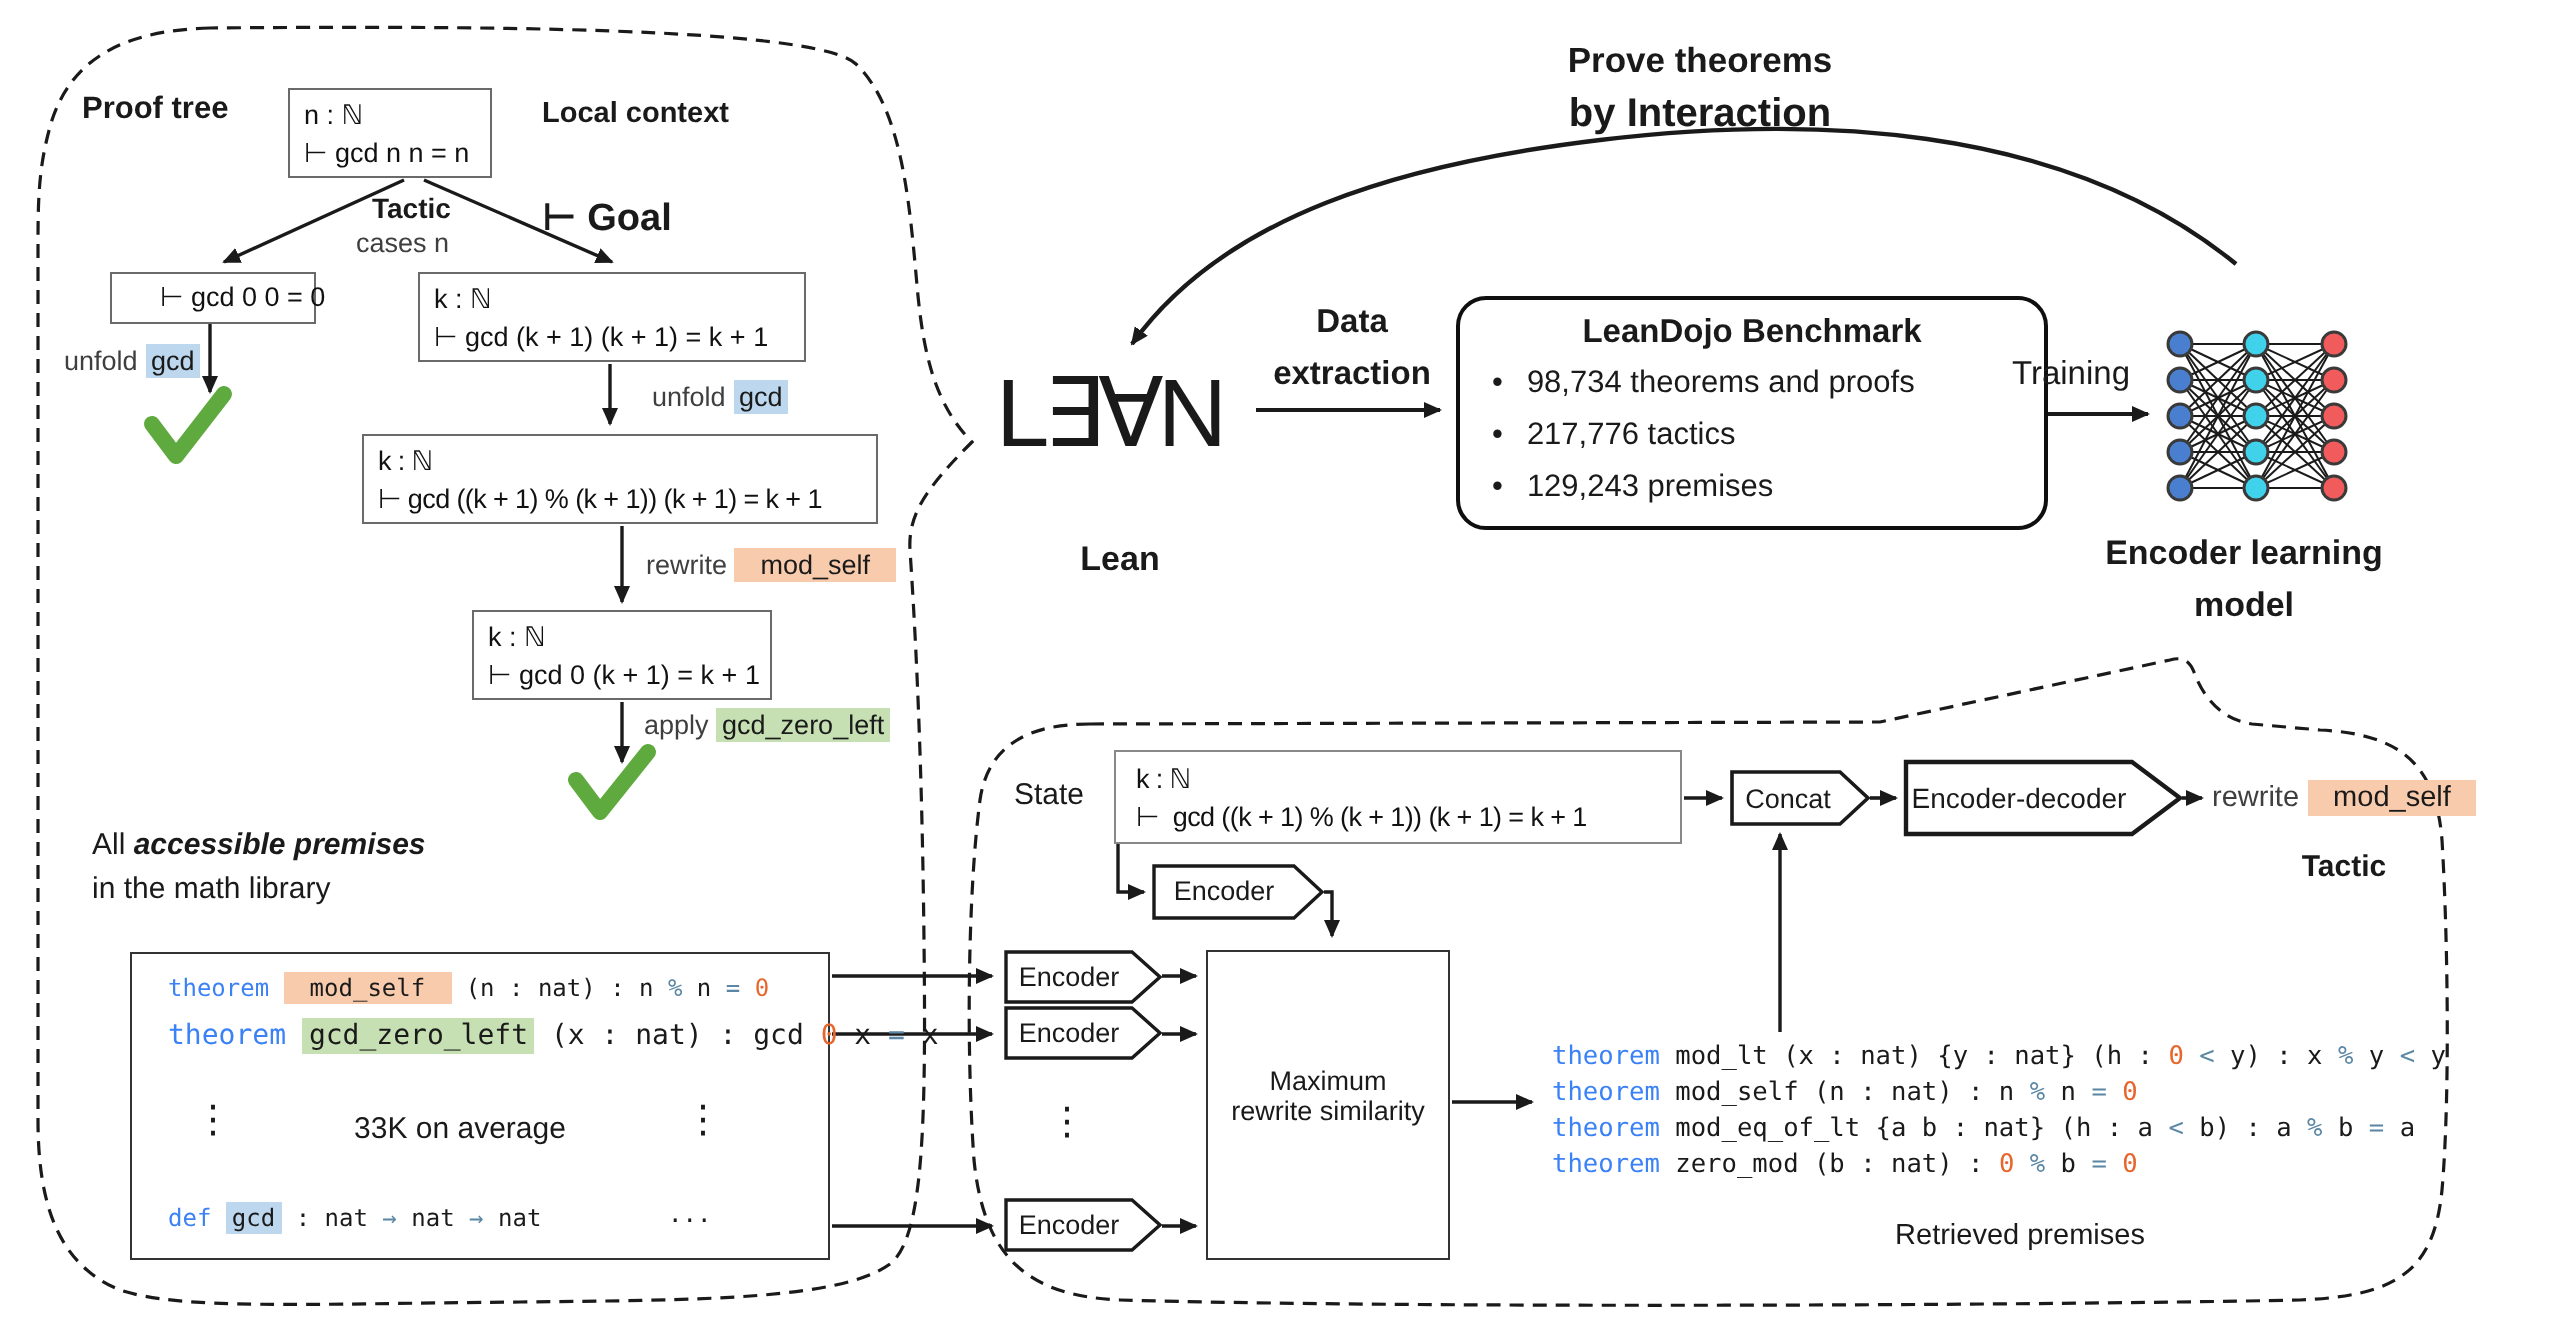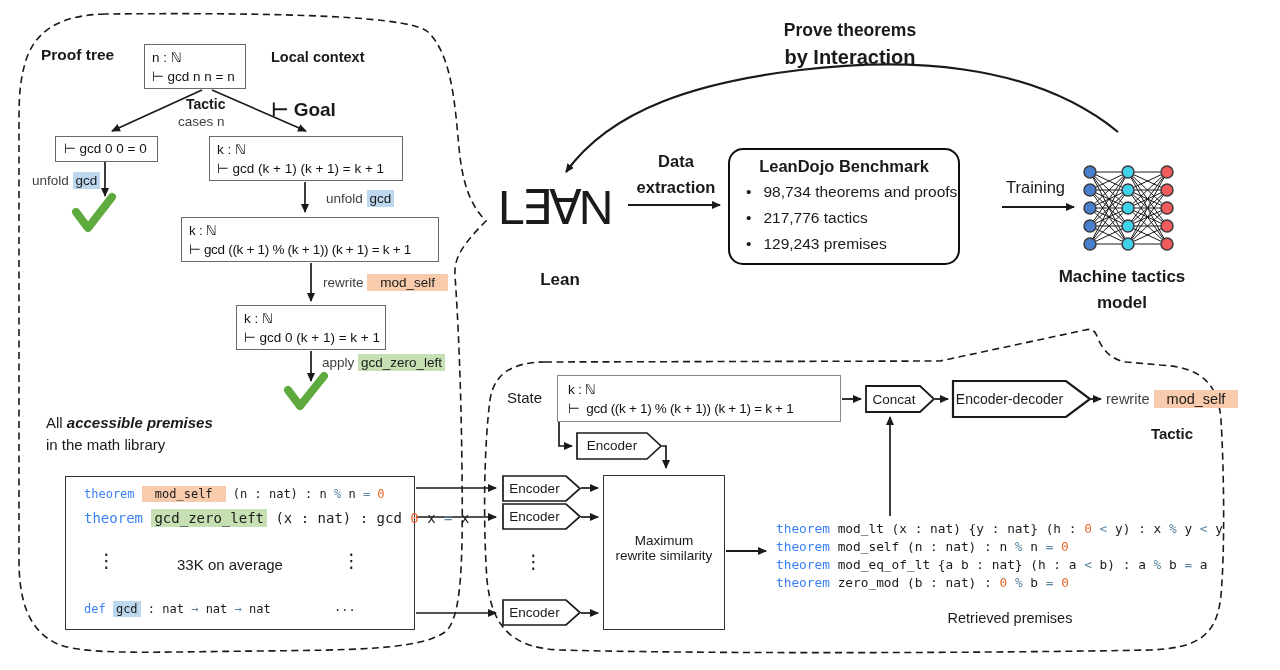--- a/index.html
+++ b/index.html
@@ -158,46 +158,46 @@
 
   <div class="abs t b c" style="left:740px;top:20px;width:220px;font-size:17.5px;">Prove theorems</div>
   <div class="abs t b c" style="left:740px;top:46px;width:220px;font-size:20px;">by Interaction</div>
 
   <div class="abs t" style="left:498px;top:183px;width:128px;font-size:48px;line-height:50px;letter-spacing:-3px;font-weight:400;">L∃∀N</div>
   <div class="abs t b c" style="left:500px;top:270px;width:120px;font-size:17px;">Lean</div>
 
   <div class="abs t b c" style="left:625px;top:152px;width:102px;font-size:16.5px;">Data</div>
   <div class="abs t b c" style="left:625px;top:178px;width:102px;font-size:16.5px;">extraction</div>
 
-  <div class="abs" style="left:728px;top:148px;width:232px;height:117px;border:2.4px solid #0f0f0f;border-radius:15px;background:#fff;box-sizing:border-box;">
+  <div class="abs" style="left:728px;top:148px;width:296px;height:117px;border:2.4px solid #0f0f0f;border-radius:15px;background:#fff;box-sizing:border-box;">
     <div class="t b c" style="margin-top:7px;font-size:16.5px;">LeanDojo Benchmark</div>
     <div class="t" style="margin:3px 0 0 16px;font-size:15.5px;line-height:26px;">
       <div class="bullet-row">98,734 theorems and proofs</div>
       <div class="bullet-row">217,776 tactics</div>
       <div class="bullet-row">129,243 premises</div>
     </div>
   </div>
 
   <div class="abs t" style="left:1006px;top:178px;font-size:16.5px;">Training</div>
-  <div class="abs t b c" style="left:1032px;top:267px;width:180px;font-size:17px;">Machine tactics</div>
+  <div class="abs t b c" style="left:1032px;top:267px;width:180px;font-size:17px;">Encoder learning</div>
   <div class="abs t b c" style="left:1032px;top:293px;width:180px;font-size:17px;">model</div>
 
   <div class="abs t b" style="left:41px;top:46px;font-size:15.5px;">Proof tree</div>
 
   <div class="pbox" style="left:144px;top:44px;width:102px;height:45px;">
     <div>n : ℕ</div>
     <div>⊢ gcd n n = n</div>
   </div>
   <div class="abs t b" style="left:271px;top:49px;font-size:14.5px;">Local context</div>
   <div class="abs t b" style="left:271px;top:70px;font-size:19px;margin-top:28px;">⊢ Goal</div>
 
   <div class="abs t b" style="left:186px;top:96px;font-size:14px;">Tactic</div>
   <div class="abs t g" style="left:178px;top:114px;font-size:13.5px;">cases n</div>
 
-  <div class="pbox" style="left:55px;top:136px;width:103px;height:26px;padding:2px 8px;">
+  <div class="pbox" style="left:55px;top:136px;width:103px;height:26px;padding:2px 24px;">
     <div>⊢ gcd 0 0 = 0</div>
   </div>
   <div class="abs t lbl-sm" style="left:32px;top:173px;">
     <span class="g">unfold </span><span class="hl-blue">gcd</span>
   </div>
 
   <div class="pbox" style="left:209px;top:136px;width:194px;height:45px;">
     <div>k : ℕ</div>
     <div>⊢ gcd (k + 1) (k + 1) = k + 1</div>
   </div>

